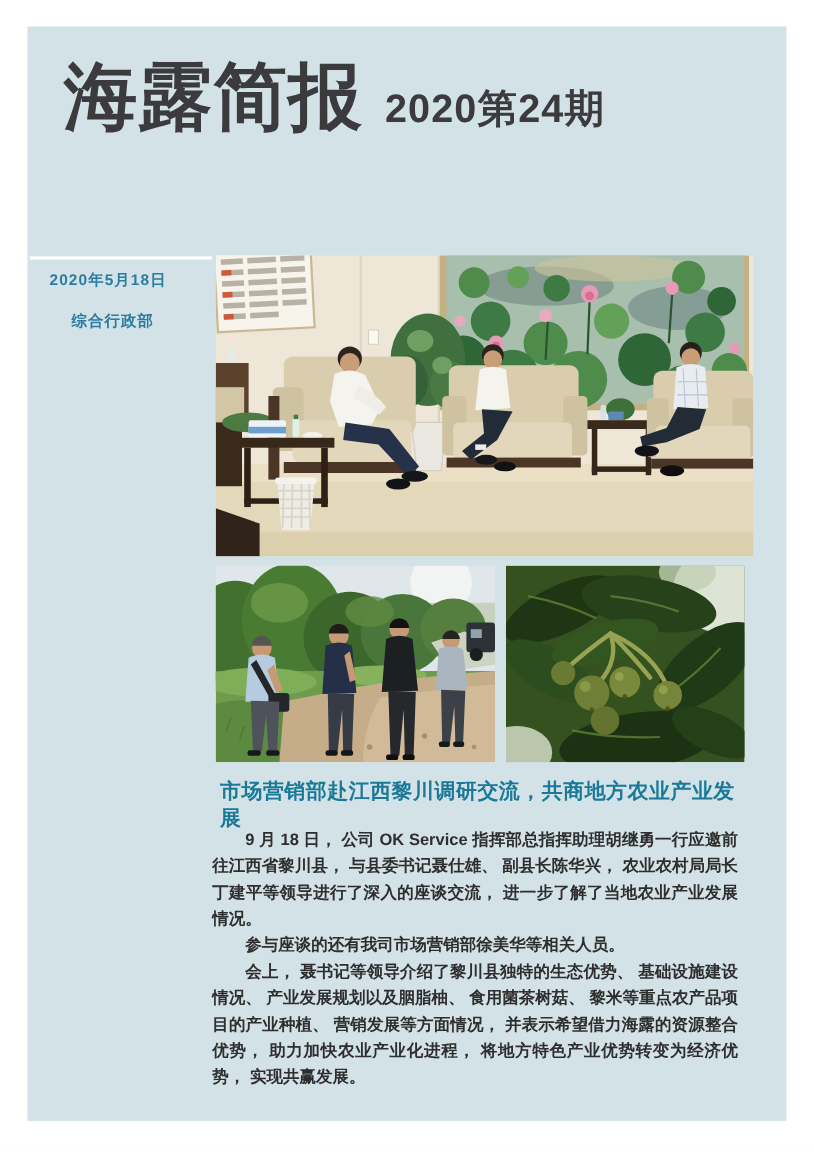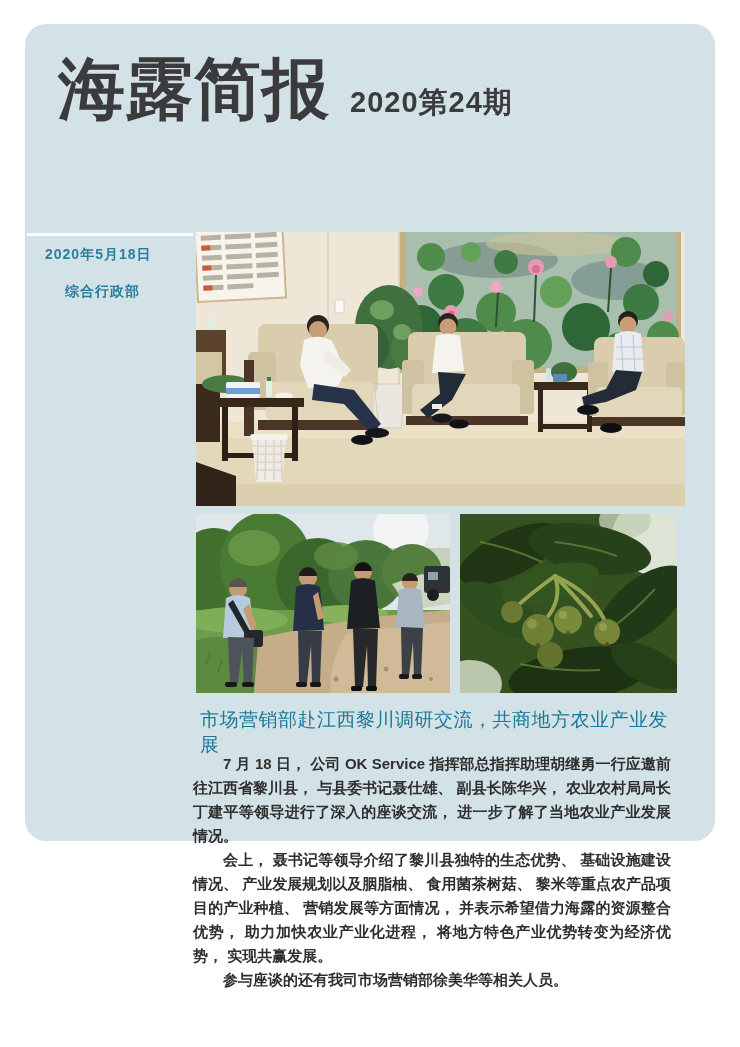--- a/index.html
+++ b/index.html
@@ -3,49 +3,48 @@
 <meta charset="utf-8">
 <style>
   html,body{margin:0;padding:0;}
   body{
     width:740px;height:1047px;position:relative;background:#ffffff;
     font-family:"Liberation Sans","DejaVu Sans",sans-serif;
     -webkit-font-smoothing:antialiased;
   }
   .page{position:absolute;left:0;top:0;width:740px;height:1047px;background:#ffffff;overflow:hidden;}
   .panel{
-    position:absolute;left:25px;top:24px;width:690px;height:817px;
+    position:absolute;left:25px;top:24px;width:690px;height:995px;
     background:var(--panel-bg,#d3e2e6);
-    border-radius:21px;
   }
   .masthead{position:absolute;left:33px;top:30px;display:flex;align-items:baseline;gap:20px;}
   .title{
     font-size:67px;font-weight:bold;color:var(--title-dark,#3b3b3d);
     line-height:1.05;letter-spacing:1px;margin:0;
   }
   .issue{
-    font-size:29px;font-weight:bold;color:var(--title-dark,#3b3b3d);letter-spacing:1px;
+    font-size:36px;font-weight:bold;color:var(--title-dark,#3b3b3d);letter-spacing:1px;
   }
   .sidebar-divider{
     position:absolute;left:2px;top:209px;width:166px;height:3px;background:var(--divider,#fdfeff);
   }
   .side-text{
     position:absolute;left:20px;color:var(--accent-teal,#2a7da0);
     font-size:14px;font-weight:bold;letter-spacing:1px;line-height:1;
   }
   .side-date{top:223px;}
   .side-dept{top:260px;margin-left:20px;}
   .photo{position:absolute;overflow:hidden;}
   .photo svg{display:block;width:100%;height:100%;}
   .photo-meeting{left:171px;top:208px;width:489px;height:274px;}
   .photo-orchard{left:171px;top:490px;width:254px;height:179px;}
   .photo-fruit{left:435px;top:490px;width:217px;height:179px;}
   .headline{
     position:absolute;left:175px;top:684px;width:480px;margin:0;
-    font-size:19px;font-weight:normal;color:var(--headline-teal,#1a7998);
+    font-size:19px;font-weight:bold;color:var(--headline-teal,#1a7998);
     letter-spacing:0.5px;line-height:1.3;
   }
   .article-body{
     position:absolute;left:168px;top:728px;width:478px;
     font-size:15px;line-height:24px;color:var(--body-text,#2e2e2e);
     font-weight:bold;text-align:justify;
   }
   .article-body p{margin:0;text-indent:2em;}
 </style>
 </head>
@@ -352,19 +351,19 @@
           <circle cx="78" cy="131" r="2"></circle>
             <circle cx="108" cy="119" r="2"></circle>
             <circle cx="147" cy="130" r="2"></circle>
         </g>
       </svg>
     </div>
 
     <h2 class="headline">市场营销部赴江西黎川调研交流，共商地方农业产业发展</h2>
 
     <div class="article-body">
-      <p>7 月 18 日， 公司 OK Service 指挥部总指挥助理胡继勇一行应邀前往江西省黎川县， 与县委书记聂仕雄、 副县长陈华兴， 农业农村局局长丁建平等领导进行了深入的座谈交流， 进一步了解了当地农业产业发展情况。</p>
+      <p>9 月 18 日， 公司 OK Service 指挥部总指挥助理胡继勇一行应邀前往江西省黎川县， 与县委书记聂仕雄、 副县长陈华兴， 农业农村局局长丁建平等领导进行了深入的座谈交流， 进一步了解了当地农业产业发展情况。</p>
+      <p>参与座谈的还有我司市场营销部徐美华等相关人员。</p>
       <p>会上， 聂书记等领导介绍了黎川县独特的生态优势、 基础设施建设情况、 产业发展规划以及胭脂柚、 食用菌茶树菇、 黎米等重点农产品项目的产业种植、 营销发展等方面情况， 并表示希望借力海露的资源整合优势， 助力加快农业产业化进程， 将地方特色产业优势转变为经济优势， 实现共赢发展。</p>
-      <p>参与座谈的还有我司市场营销部徐美华等相关人员。</p>
     </div>
 
   </div>
 </div>
 
 </body></html>

